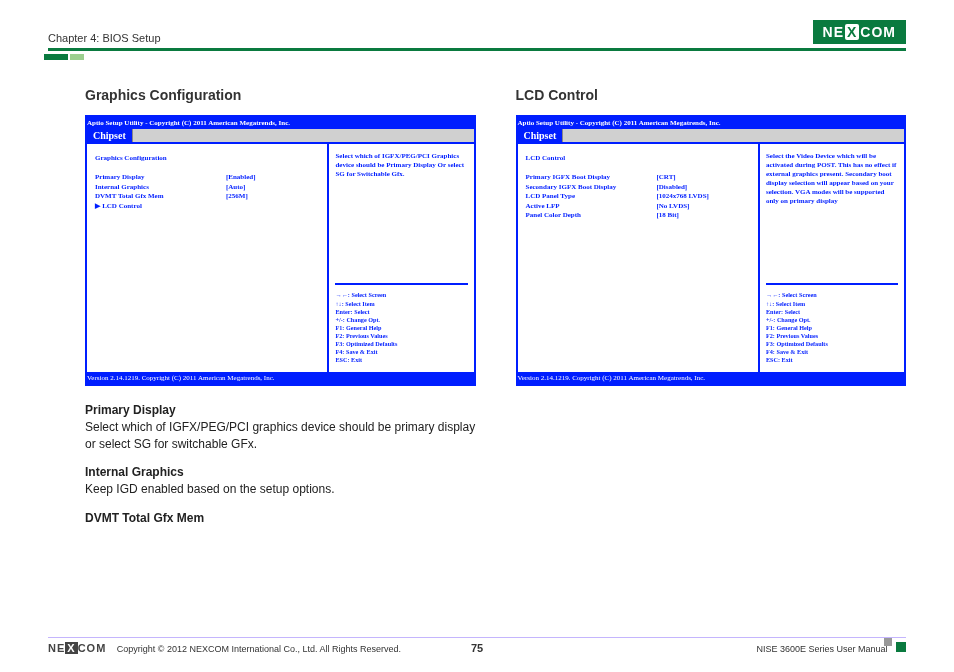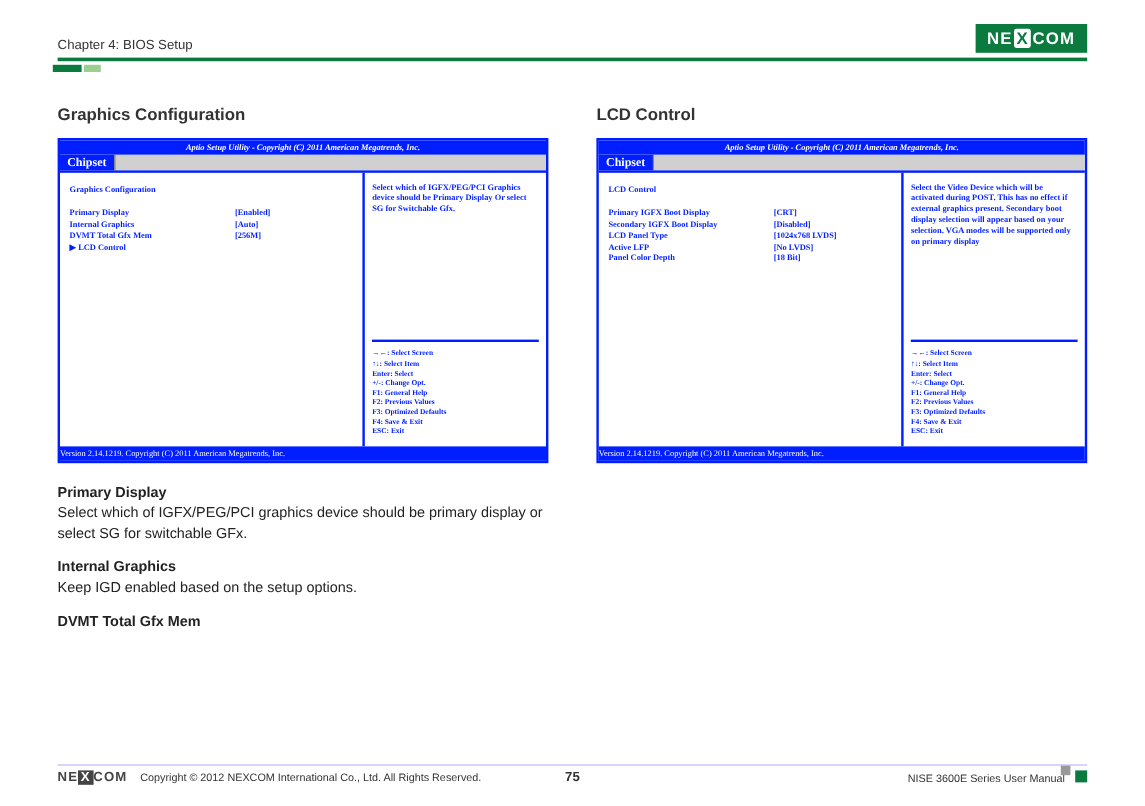--- a/index.html
+++ b/index.html
@@ -54,45 +54,44 @@
     content:"";
     position:absolute;
     left:22px; top:6px;
     width: 14px; height:6px;
     background:#9ccf8f;
   }
   .columns {
     display: flex;
     gap: 40px;
     margin-top: 36px;
+    margin-left: 37px;
   }
   .col {
     flex: 1;
     min-width: 0;
   }
   .section-title {
     font-size: 14px;
     font-weight: bold;
     color: #333;
     margin-bottom: 12px;
   }
   .bios-box {
     border: 2px solid #001eff;
     width: 100%;
     font-size: 7px;
     font-family: "Times New Roman", Times, serif;
   }
   .bios-top {
     background: #001eff;
     color: #fff;
-    text-align: center;
     font-weight: bold;
     padding: 2px 0;
     font-size: 7px;
-    font-style: italic;
   }
   .bios-tabbar {
     background: #d0d0d0;
     display: flex;
     padding: 0;
     font-size:10px;
     font-weight:bold;
   }
   .bios-tab {
     background: #d0d0d0;

